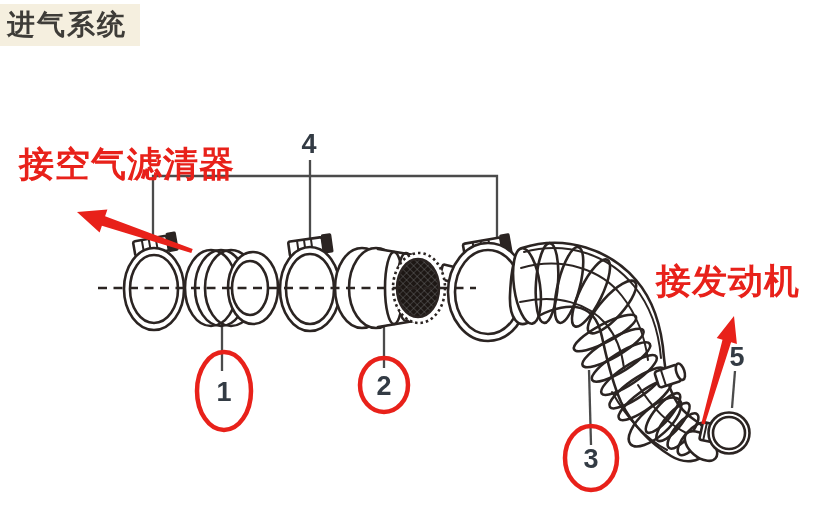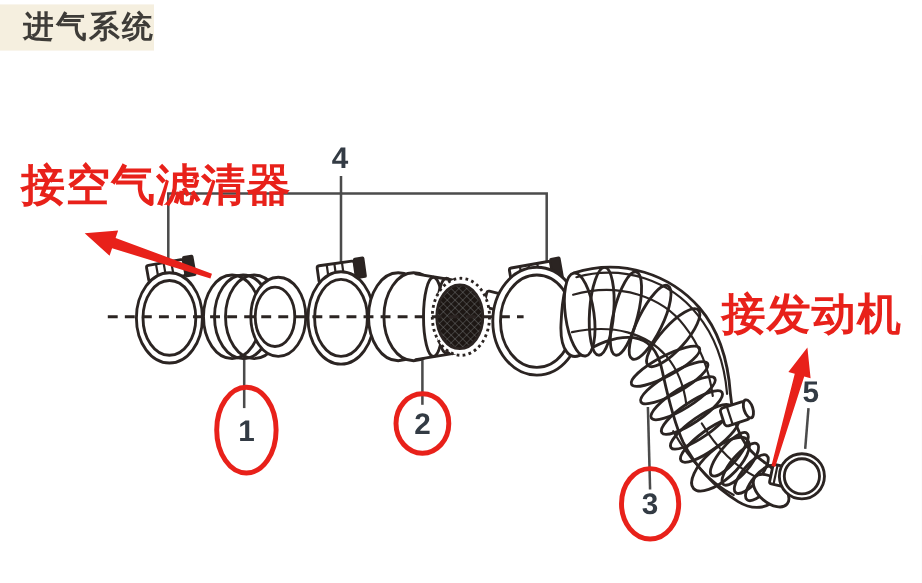--- a/index.html
+++ b/index.html
@@ -29,28 +29,28 @@
   .dashline{stroke:var(--color-ink);fill:none;stroke-width:2.7;stroke-dasharray:9 6.5;}
   .red-fill{fill:var(--color-red);stroke:none;}
   .red-ring{stroke:var(--color-red);fill:none;stroke-width:4.5;}
 
   
   .title-block{
     position:absolute;left:0;top:4px;width:140px;height:42px;
     background:var(--color-title_bg);
   }
   .title-text{
-    display:block;padding-left:21px;line-height:42px;
+    display:block;padding-left:7px;line-height:42px;
     font-family:"DejaVu Serif",serif;font-weight:bold;
     font-size:28px;letter-spacing:2px;color:var(--color-title_text);
     white-space:nowrap;
   }
   .red-label{
     position:absolute;color:var(--color-red);
-    font-weight:bold;font-size:40px;letter-spacing:1px;
+    font-weight:bold;font-size:35px;letter-spacing:1px;
     font-family:Liberation Mono, monospace;white-space:nowrap;
   }
   .red-label.air-filter{left:19px;top:141px;}
   .red-label.engine{left:656px;top:258px;}
   .num{
     position:absolute;transform:translate(-50%,-50%);
     font-family:"Liberation Sans",sans-serif;
     font-weight:bold;font-size:27px;color:var(--color-number);
     line-height:1;
   }

